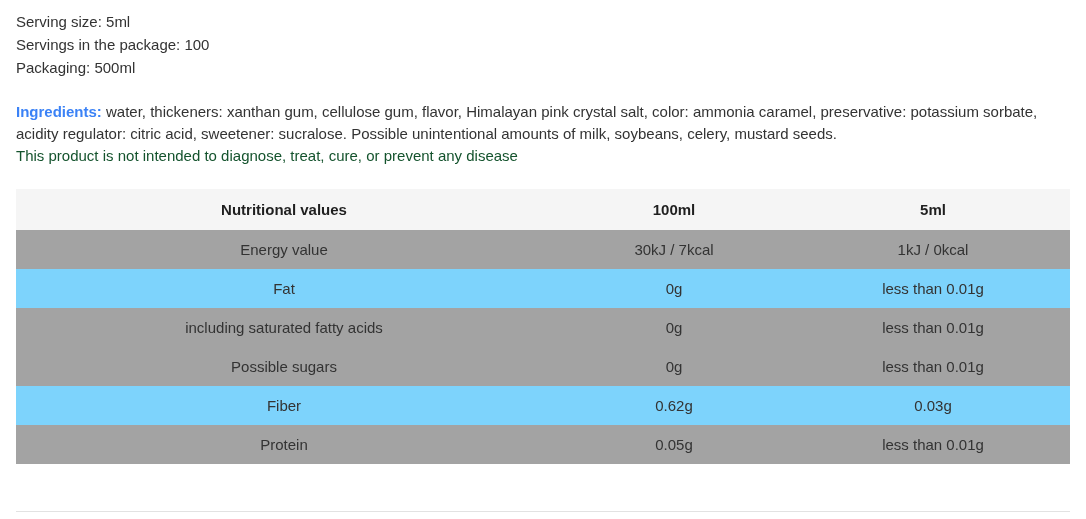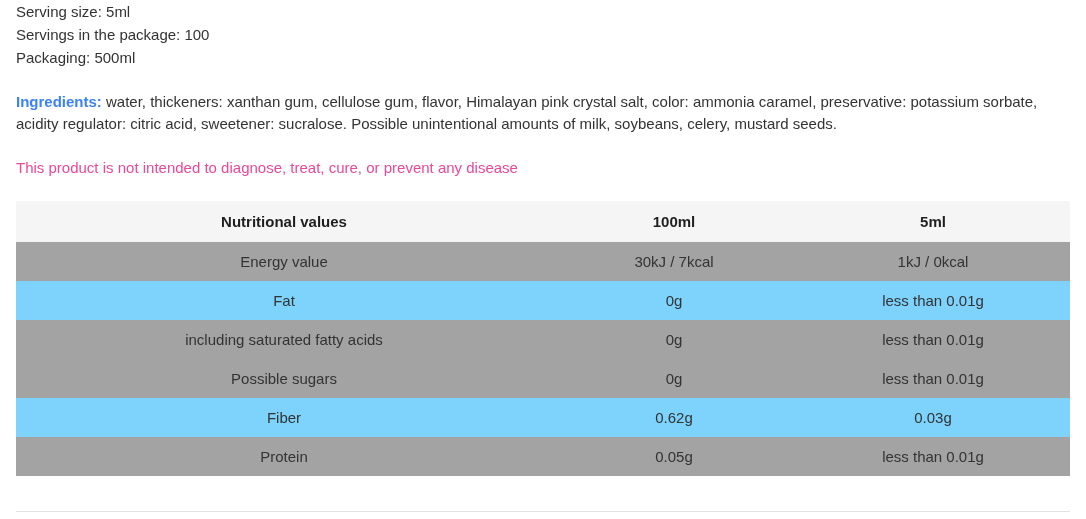--- a/index.html
+++ b/index.html
@@ -13,42 +13,42 @@
     font-family: "Liberation Sans", sans-serif;
     color: #2b2b2b;
     overflow: hidden;
   }
   .page {
     padding: 0 16px;
     box-sizing: border-box;
     width: 1086px;
   }
   .serving-block {
+    padding-top: 10px;
     font-size: 15px;
     line-height: 23px;
     color: #333333;
   }
   .serving-line {
     white-space: nowrap;
   }
   .ingredients {
     margin-top: 22px;
     font-size: 15px;
     line-height: 22px;
     color: #333333;
   }
   .ingredients b {
     font-weight: bold;
     color: #3b82f6;
   }
   .disclaimer {
-    margin-top: 22px;
     font-size: 15px;
     line-height: 22px;
-    color: #ec4899;
+    color: #14532d;
   }
   table.nutrition {
     margin-top: 22px;
     border-collapse: collapse;
     width: 1054px;
     font-size: 15px;
     table-layout: fixed;
   }
   table.nutrition th,
   table.nutrition td {

